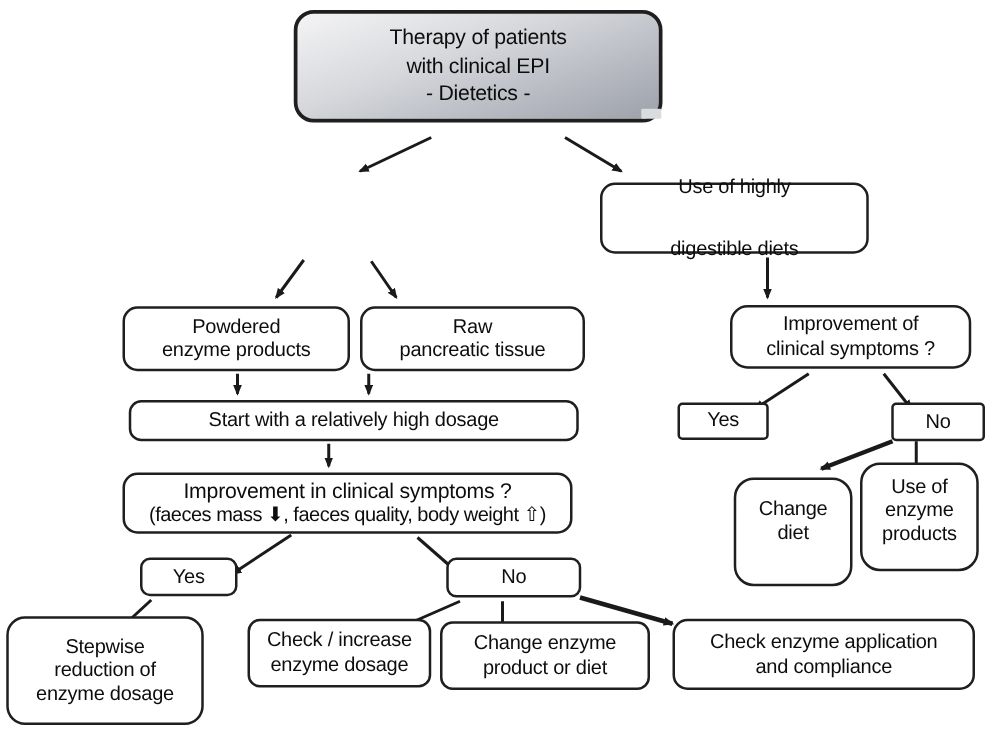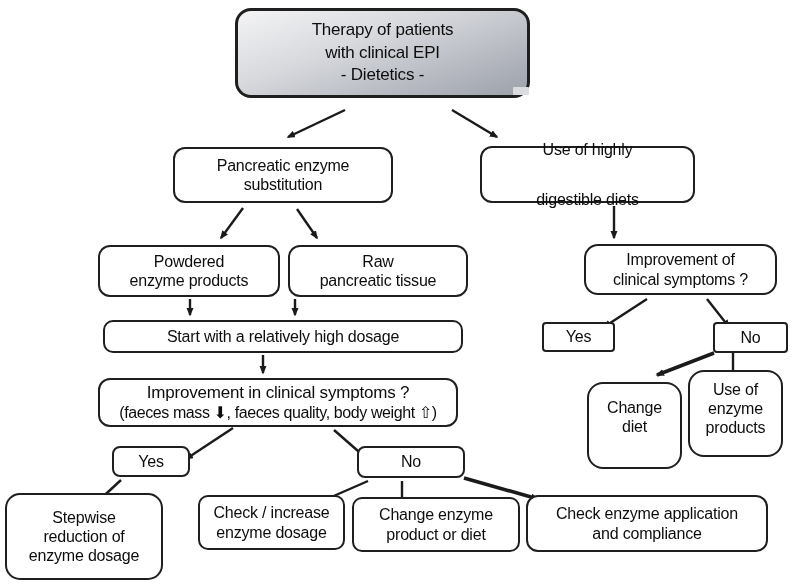--- a/index.html
+++ b/index.html
@@ -63,24 +63,20 @@
     </g>
   </svg>
 
   <div class="node" id="node-title" style="left:235px;top:8px;width:295px;height:90px;">
     <div>Therapy of patients</div>
     <div>with clinical EPI</div>
     <div>- Dietetics -</div>
   </div>
   <div id="title-highlight"></div>
 
-  <div class="node fs16" style="left:173px;top:147px;width:220px;height:56px;border-radius:12px;">
-    <div>Pancreatic enzyme</div>
-    <div>substitution</div>
-  </div>
 
   <div class="node fs16" style="left:480px;top:146px;width:215px;height:57px;border-radius:12px;gap:30px;">
     <div>Use of highly</div>
     <div>digestible diets</div>
   </div>
 
   <div class="node fs16" style="left:98px;top:245px;width:182px;height:52px;border-radius:12px;">
     <div>Powdered</div>
     <div>enzyme products</div>
   </div>
@@ -116,21 +112,21 @@
   <div class="node fs16" style="left:198px;top:495px;width:147px;height:55px;border-radius:10px;">
     <div>Check / increase</div>
     <div>enzyme dosage</div>
   </div>
 
   <div class="node fs16" style="left:352px;top:497px;width:168px;height:55px;border-radius:10px;align-items:center;">
     <div>Change enzyme</div>
     <div>product or diet</div>
   </div>
 
-  <div class="node fs16" style="left:526px;top:495px;width:242px;height:57px;border-radius:12px;">
+  <div class="node fs16" style="left:538px;top:495px;width:242px;height:57px;border-radius:12px;">
     <div>Check enzyme application</div>
     <div>and compliance</div>
   </div>
 
   <div class="node fs16" style="left:584px;top:244px;width:193px;height:51px;border-radius:14px;">
     <div>Improvement of</div>
     <div>clinical symptoms ?</div>
   </div>
 
   <div class="node fs16" style="left:542px;top:322px;width:73px;height:30px;border-radius:4px;">

